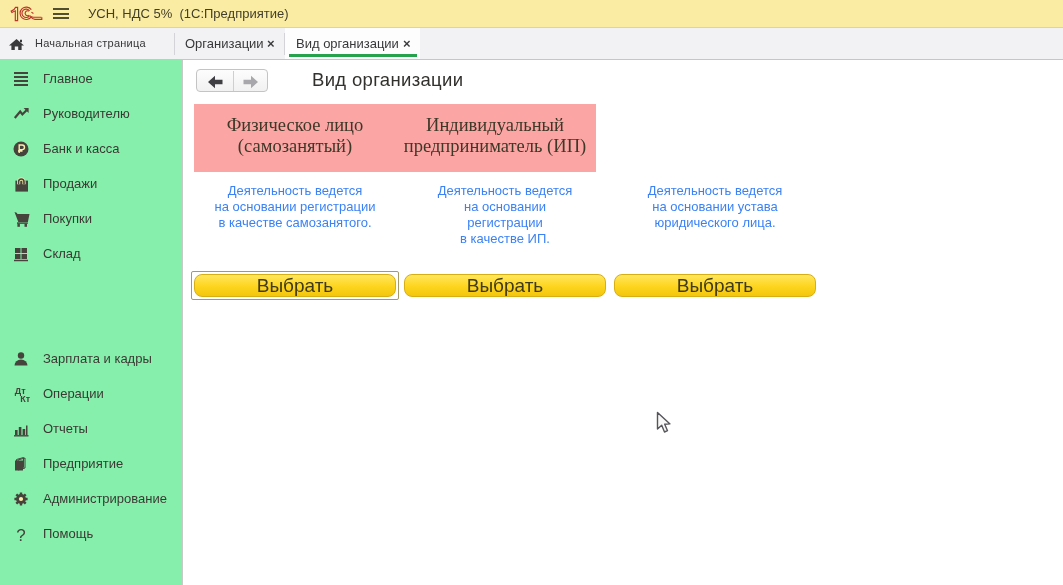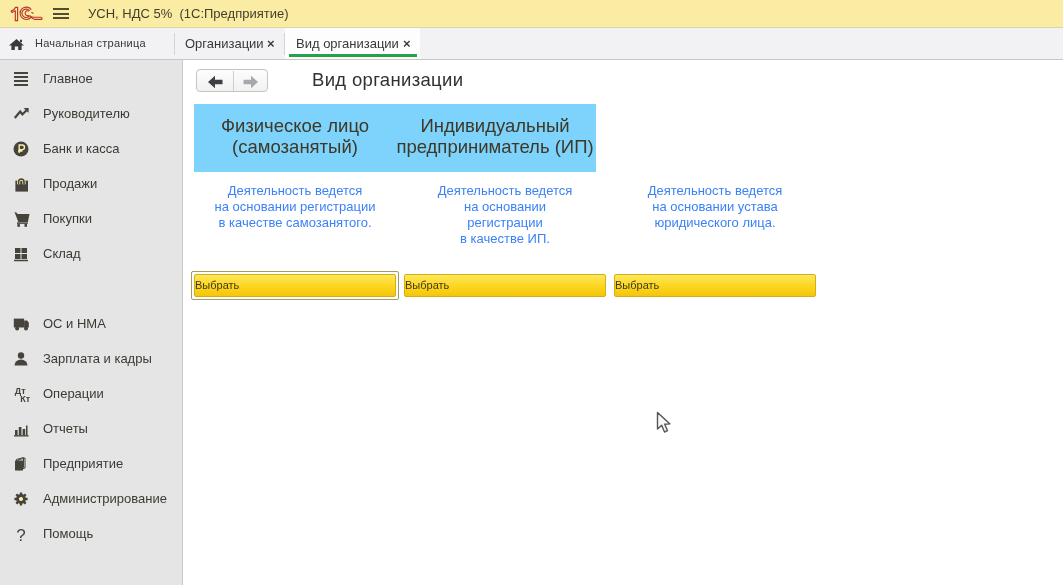--- a/index.html
+++ b/index.html
@@ -17,34 +17,34 @@
   .tabbar { position:absolute; left:0; top:28px; width:1063px; height:32px; background:#f2f1f3; border-bottom:1px solid #c6c5c9; }
   .hometab { position:absolute; left:35px; top:0; height:31px; line-height:31px; font-size:11px; letter-spacing:0.25px; color:#38383a; }
   .homeicon { position:absolute; left:9px; top:11px; }
   .tabsep { position:absolute; top:5px; height:22px; width:1px; background:#d4d3d7; }
   .tab { position:absolute; top:0; height:31px; line-height:31px; font-size:13px; color:#38383a; }
   .tab .x { position:absolute; top:0; font-size:13px; color:#3c3c3e; font-weight:bold; }
   .tab.active { background:#fdfdfe; }
   .tab.active:after { content:""; position:absolute; left:4px; right:3px; bottom:2px; height:3px; background:#26a24d; }
 
   
-  .sidebar { position:absolute; left:0; top:60px; width:183px; height:525px; background:#e5e5e5; border-right:1px solid #c9c9c9; }
+  .sidebar { position:absolute; left:0; top:60px; width:183px; height:525px; background:#86efac; border-right:1px solid #c9c9c9; }
   .mi { position:absolute; left:0; width:182px; height:35px; }
   .mi .ic { position:absolute; left:13px; top:9px; width:16px; height:16px; overflow:visible; }
   .mi .tx { position:absolute; left:43px; top:9px; font-size:13px; color:#3b3a33; white-space:nowrap; }
 
   
   .content { position:absolute; left:183px; top:60px; width:880px; height:525px; background:#fff; }
   .navbtns { position:absolute; left:13px; top:9px; width:72px; height:23px; background:linear-gradient(#fdfdfd,#f1f1f1); border:1px solid #c4c4c4; border-radius:4px; }
   .navbtns .mid { position:absolute; left:36px; top:1px; height:20px; width:1px; background:#cfcfcf; }
   .pagetitle { position:absolute; left:129px; top:9px; font-size:18.5px; letter-spacing:0.33px; color:#32312d; }
 
-  .card-h { position:absolute; top:44px; width:202px; height:68px; background:#7dd3fc; text-align:center; font-size:18.5px; color:#3e3827; line-height:21px; padding-top:11px; }
+  .card-h { position:absolute; top:44px; width:202px; height:68px; background:#fca5a5; text-align:center; font-size:18.5px; color:#3e3827; line-height:21px; padding-top:11px;font-family:Liberation Serif, serif; }
   .card-d { position:absolute; top:123px; width:202px; text-align:center; font-size:13px; color:#3b82f6; line-height:16px; }
-  .btn { position:absolute; top:214px; width:202px; height:23px; background:linear-gradient(#ffe75c,#fdd51e 55%,#f3c60b); border:1px solid #d8ae15; border-radius:2px; line-height:21px; font-size:11px; color:#3f3a1a; }
+  .btn { position:absolute; top:214px; width:202px; height:23px; background:linear-gradient(#ffe75c,#fdd51e 55%,#f3c60b); border:1px solid #d8ae15; border-radius:8px; text-align:center; line-height:21px; font-size:19px; color:#3f3a1a; }
   .focusring { position:absolute; left:-4px; top:-4px; width:208px; height:29px; border:1px solid #a39a66; border-radius:2px; }
 
   .cursor { position:absolute; left:656px; top:411px; }
 </style>
 </head>
 <body>
 
 <div class="topbar">
   <svg class="logo1c" width="36" height="23" viewBox="0 0 36 23">
     <g fill="none" stroke="#b8362a" stroke-width="1.15">
@@ -117,29 +117,20 @@
       </svg>
       <div class="tx">Покупки</div>
     </div>
   <div class="mi" style="top:177px">
       <svg class="ic" width="16" height="16" viewBox="0 0 16 16">
         <path d="M2,2 h5.5 v5 h-5.5 z M8.5,2 h5.5 v5 h-5.5 z M2,8 h5.5 v5 h-5.5 z M8.5,8 h5.5 v5 h-5.5 z" fill="#45433b"></path>
         <path d="M1,14.5 h14" stroke="#45433b" stroke-width="1.5"></path>
       </svg>
       <div class="tx">Склад</div>
     </div>
-  <div class="mi" style="top:247px">
-      <svg class="ic" width="16" height="16" viewBox="0 0 16 16">
-        <path d="M0.8,2.6 h10.3 v8.9 h-10.3 z" fill="#45433b"></path>
-        <path d="M11.1,4.4 h3 l1.7,2.3 v4.8 h-4.7 z" fill="#45433b"></path>
-        <circle cx="4.1" cy="12.4" r="2" fill="#45433b"></circle>
-        <circle cx="13" cy="12.4" r="2" fill="#45433b"></circle>
-      </svg>
-      <div class="tx">ОС и НМА</div>
-    </div>
   <div class="mi" style="top:282px">
       <svg class="ic" width="16" height="16" viewBox="0 0 16 16">
         <circle cx="8" cy="4.5" r="3.2" fill="#45433b"></circle>
         <path d="M1.5,14.5 a6.5,6 0 0 1 13,0 z" fill="#45433b"></path>
       </svg>
       <div class="tx">Зарплата и кадры</div>
     </div>
   <div class="mi" style="top:317px">
       <svg class="ic" width="16" height="16" viewBox="0 0 16 16">
         <text x="1.8" y="8.4" font-size="9" font-weight="bold" fill="#45433b" font-family="Liberation Sans">Дт</text>

